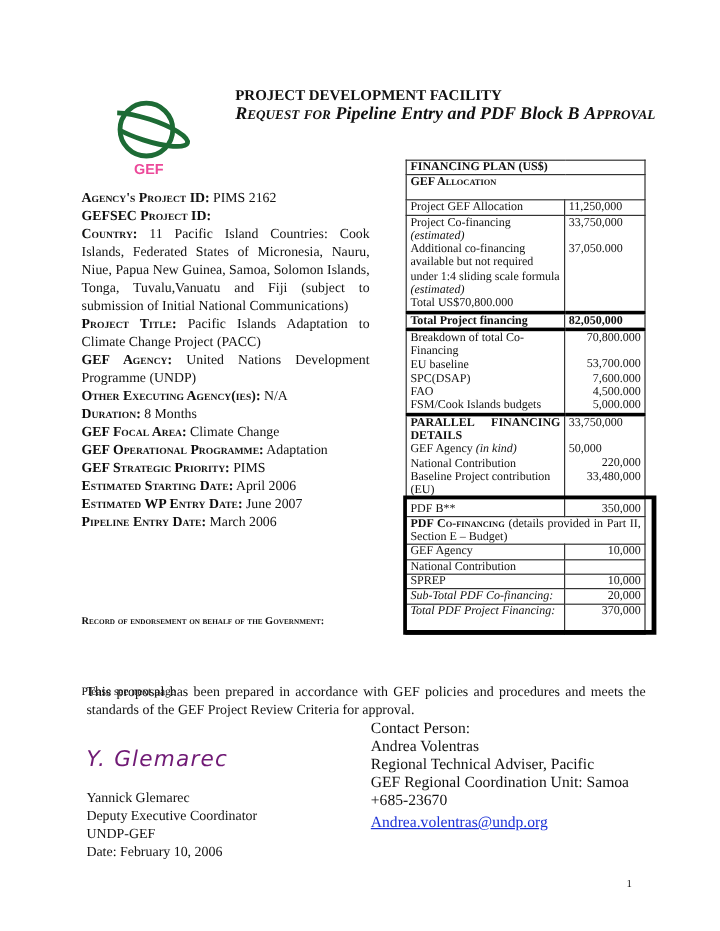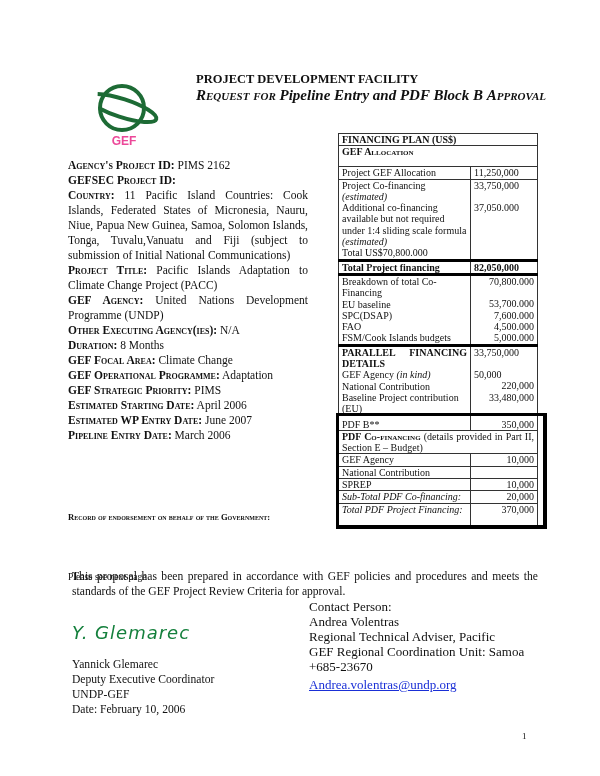--- a/index.html
+++ b/index.html
@@ -25,21 +25,21 @@
     .it { font-style: italic; }
     .thick-top td { border-top: 3px solid #000 !important; }
     .thick-bot td { border-bottom: 3px solid #000 !important; }
     .pdfbox { position: absolute; left: 336px; top: 413px; width: 204px; height: 109px;
       border: 3px solid #000; border-right-width: 4px; border-bottom-width: 4px; pointer-events: none; }
 
     .endorse { left: 68px; top: 512px; font-size: 8.6px; font-weight: bold; font-variant: small-caps; }
     .nextpage { left: 68px; top: 533px; font-size: 9.6px; margin-top: 38px; }
     .proposal { left: 72px; top: 569px; width: 466px; font-size: 11.6px; line-height: 15px; text-align: justify; }
     .sig { left: 72px; top: 622px; font-family: "DejaVu Sans", sans-serif; font-size: 18px; font-style: italic;
-      font-weight: 200; letter-spacing: 1px; color: #15803d; }
+      font-weight: 200; letter-spacing: 1px; color: #701a75; }
     .signer { left: 72px; top: 657px; font-size: 11.6px; line-height: 15px; }
     .contact { left: 309px; top: 599px; font-size: 13px; line-height: 15px; }
     .contact a { color: #1a2fd6; text-decoration: underline; font-family: Liberation Serif, serif; }
     .pageno { left: 522px; top: 731px; font-size: 9px; }
   </style>
 </head>
 <body>
 
 <svg class="abs logo" viewBox="0 0 80 80">
   <circle cx="38" cy="34" r="22" fill="none" stroke="#1d6b35" stroke-width="4"></circle>

